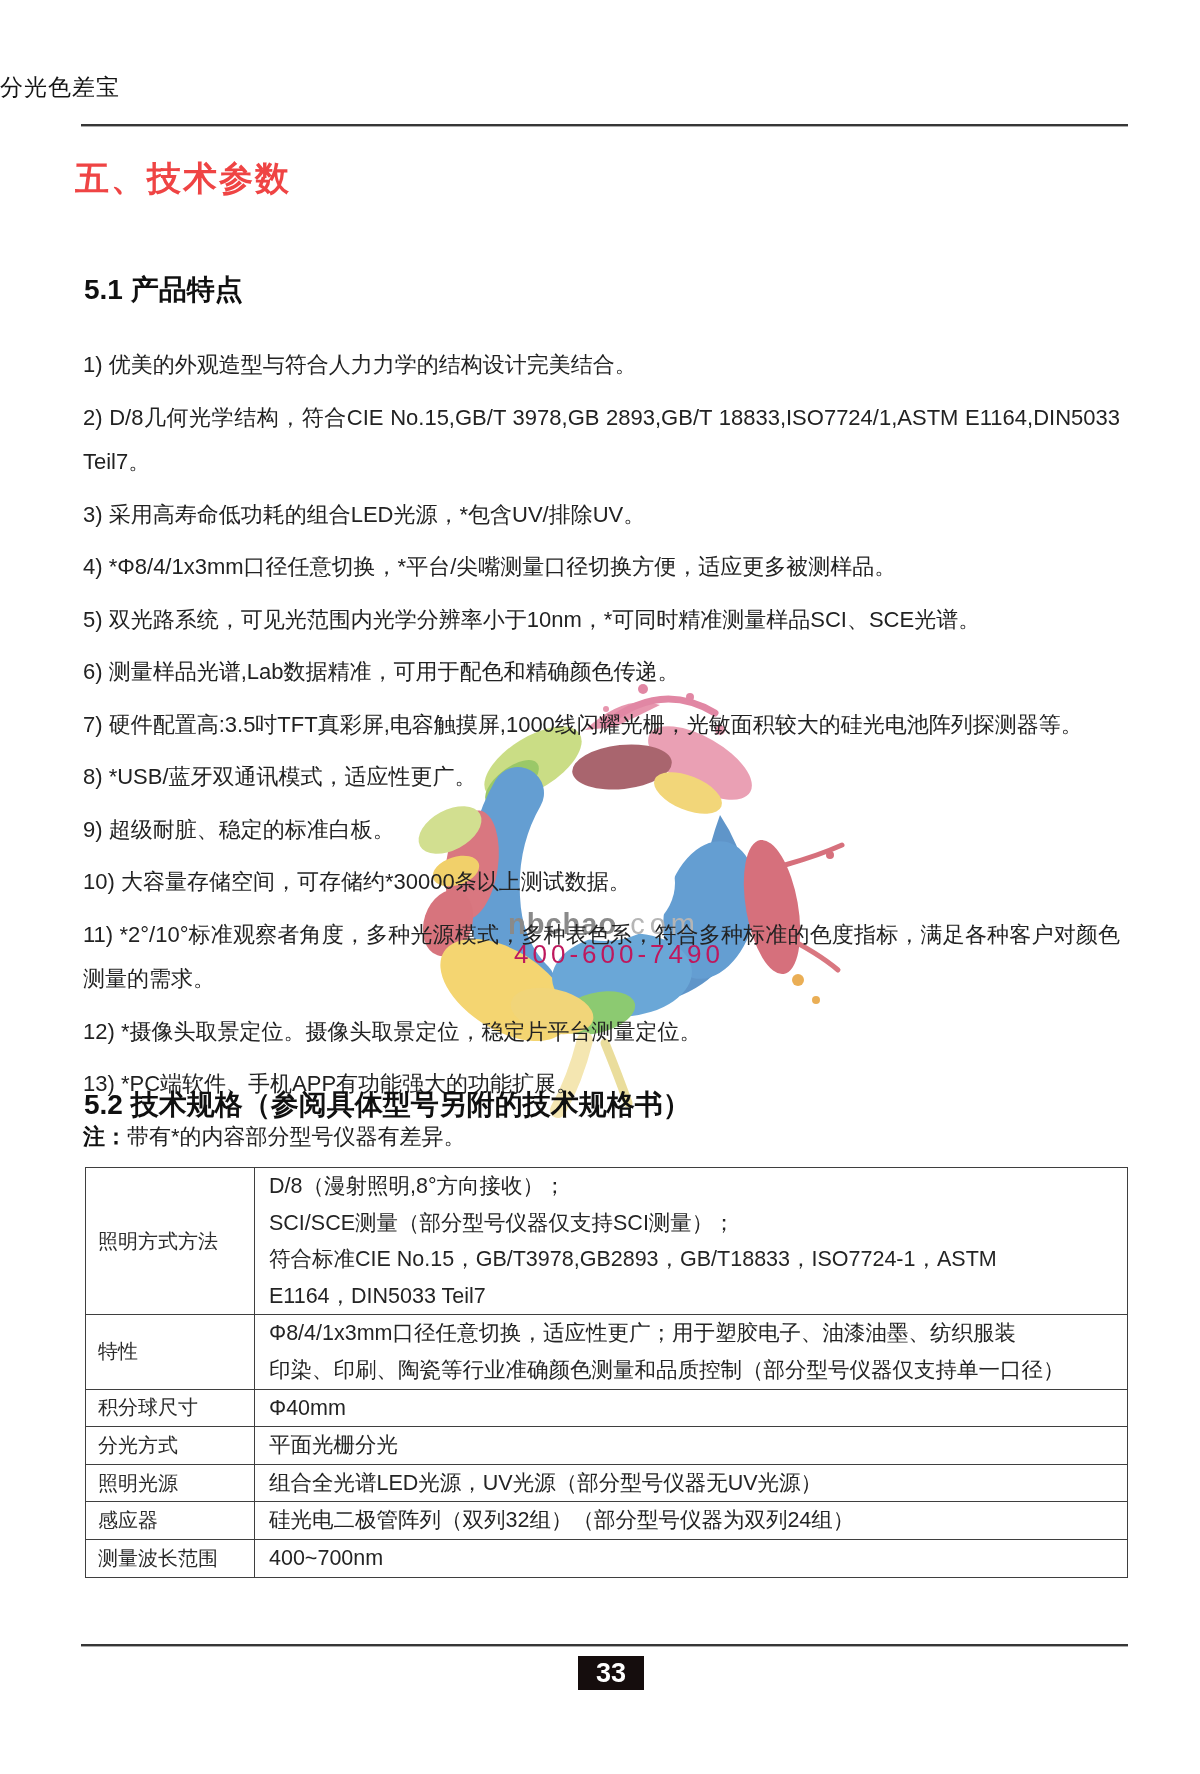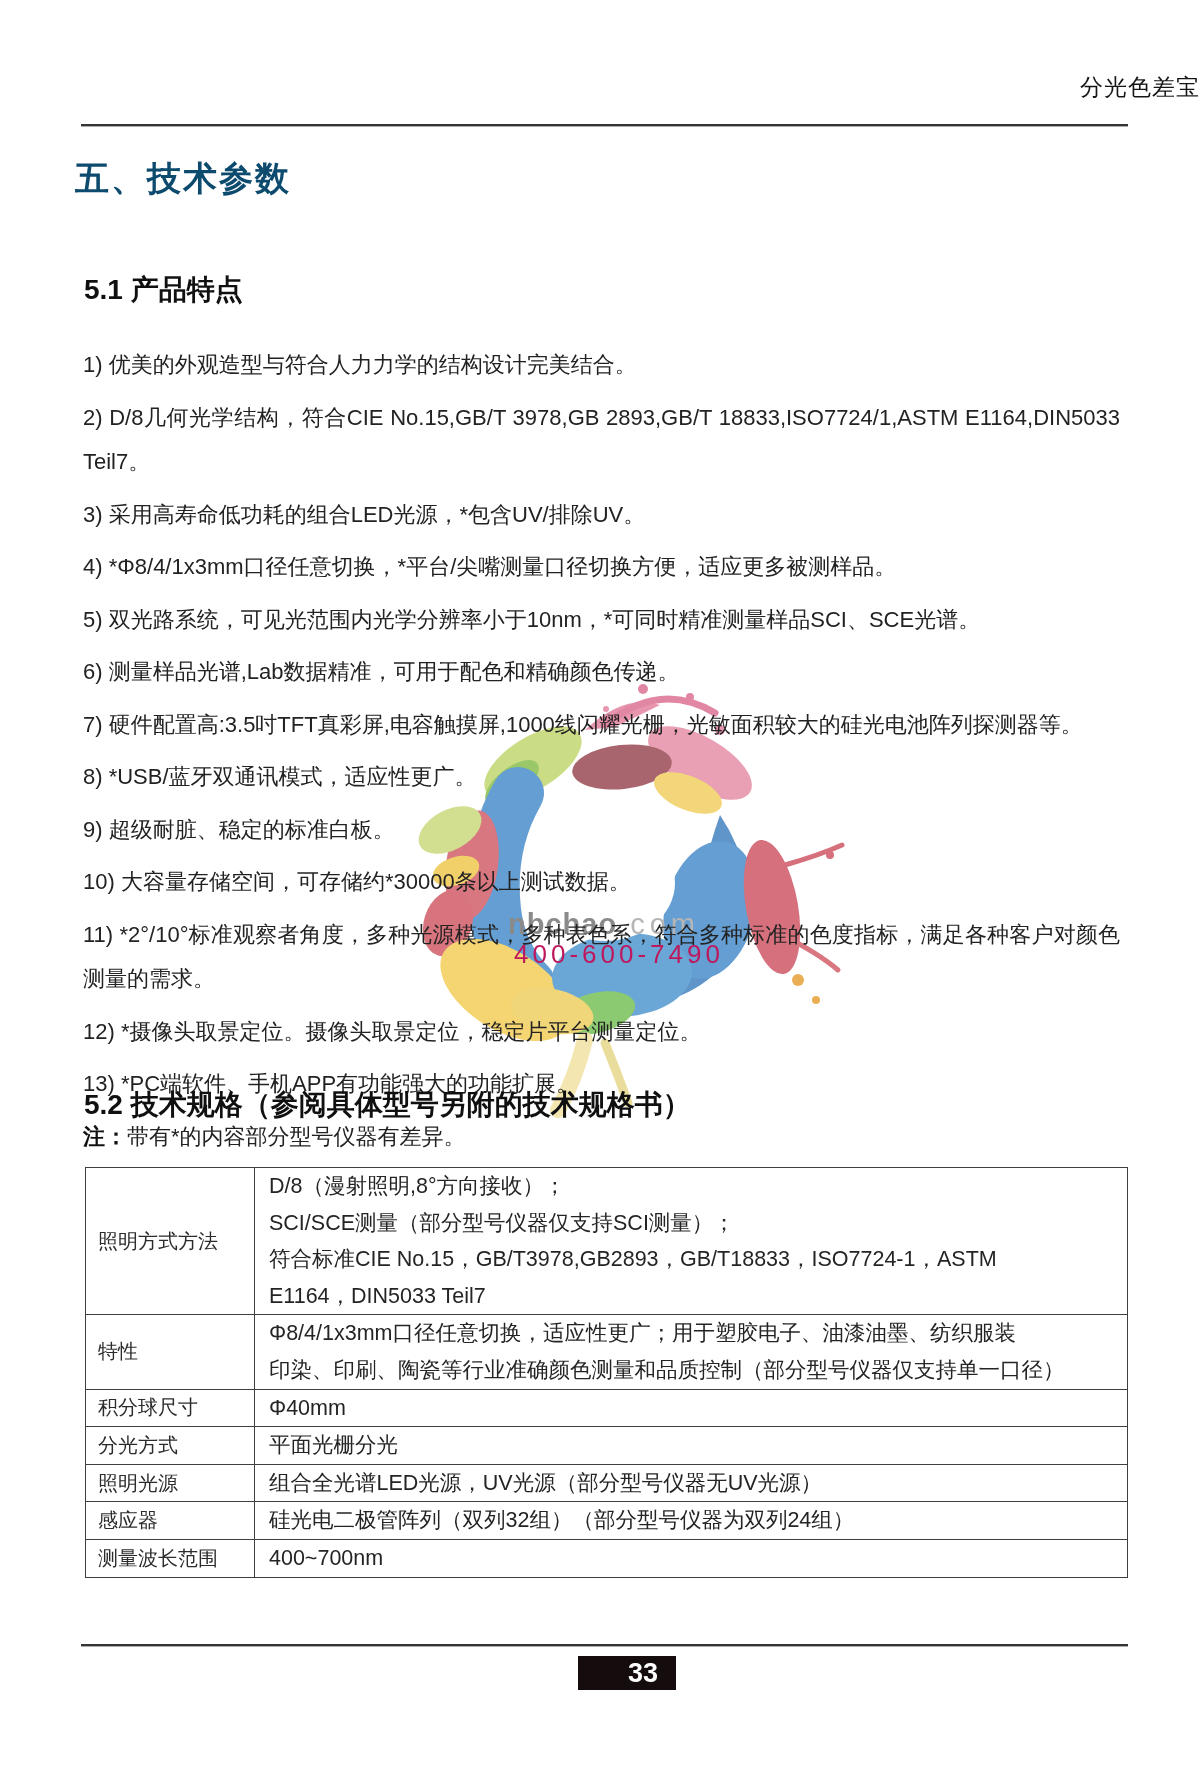--- a/index.html
+++ b/index.html
@@ -22,33 +22,33 @@
   }
   .wm-domain { position:absolute; left:108px; top:233px; white-space:nowrap; }
   .wm-domain-name { font-size:29px; font-weight:bold; color:#8a8a8a; letter-spacing:1px; }
   .wm-domain-tld  { font-size:29px; color:#b5b5b5; letter-spacing:5px; }
   .wm-phone {
     position:absolute; left:114px; top:264px; white-space:nowrap;
     font-size:26px; color:#be185d; letter-spacing:4px;
   }
   
   .header-title {
-    position:absolute; top:72px; left:0; width:100%; text-align:right;
+    position:absolute; top:72px; left:0; width:100%; text-align:left;
     font-size:23px; font-weight:500; color:#151515; z-index:1; letter-spacing:1px;
   }
   .rule {
     position:absolute; left:81px; width:1047px; height:2px;
     background:#363636; box-shadow:0 1px 0 rgba(70,70,70,.45); z-index:1;
   }
   .rule-top { top:124px; }
   .rule-bottom { top:1644px; }
   
   .h-section {
     position:absolute; top:156px; left:75px; margin:0; z-index:1;
-    font-size:34px; font-weight:bold; color:#0c4a6e; letter-spacing:2px;font-family:Liberation Serif, serif;
+    font-size:34px; font-weight:bold; color:#ef4444; letter-spacing:2px;font-family:Liberation Serif, serif;
   }
   .h-sub { position:absolute; left:84px; margin:0; z-index:1;
     font-size:28px; font-weight:bold; color:#101010; }
   .h-sub1 { top:271px; }
   .h-sub2 { top:1086px; }
   
   .features-wrap {
     position:absolute; left:75px; top:335px; width:1053px; z-index:1;
   }
   .feature, .note {
@@ -64,21 +64,21 @@
   table.spec td { border:1.5px solid #3f3f3f; vertical-align:middle; }
   td.spec-label {
     width:152px; font-size:20px; color:#2b2b2b; padding:0 4px 0 12px;
   }
   td.spec-content { padding:0 8px 0 14px; font-size:21.5px; color:#242424; }
   .cell-line { line-height:36.6px; white-space:nowrap; }
   
   .page-badge {
     position:absolute; left:578px; top:1656px; width:66px; height:34px;
     background:#150d0d; color:#ffffff; text-align:center; line-height:34px;
-    font-size:27px; font-weight:bold; z-index:1;padding-left:32px;
+    font-size:27px; font-weight:bold; z-index:1;
   }
 </style>
 </head>
 <body>
 
 <div class="page">
 
   <div class="watermark">
     <svg width="450" height="480" viewBox="0 0 450 480">
       <g opacity="0.87">

